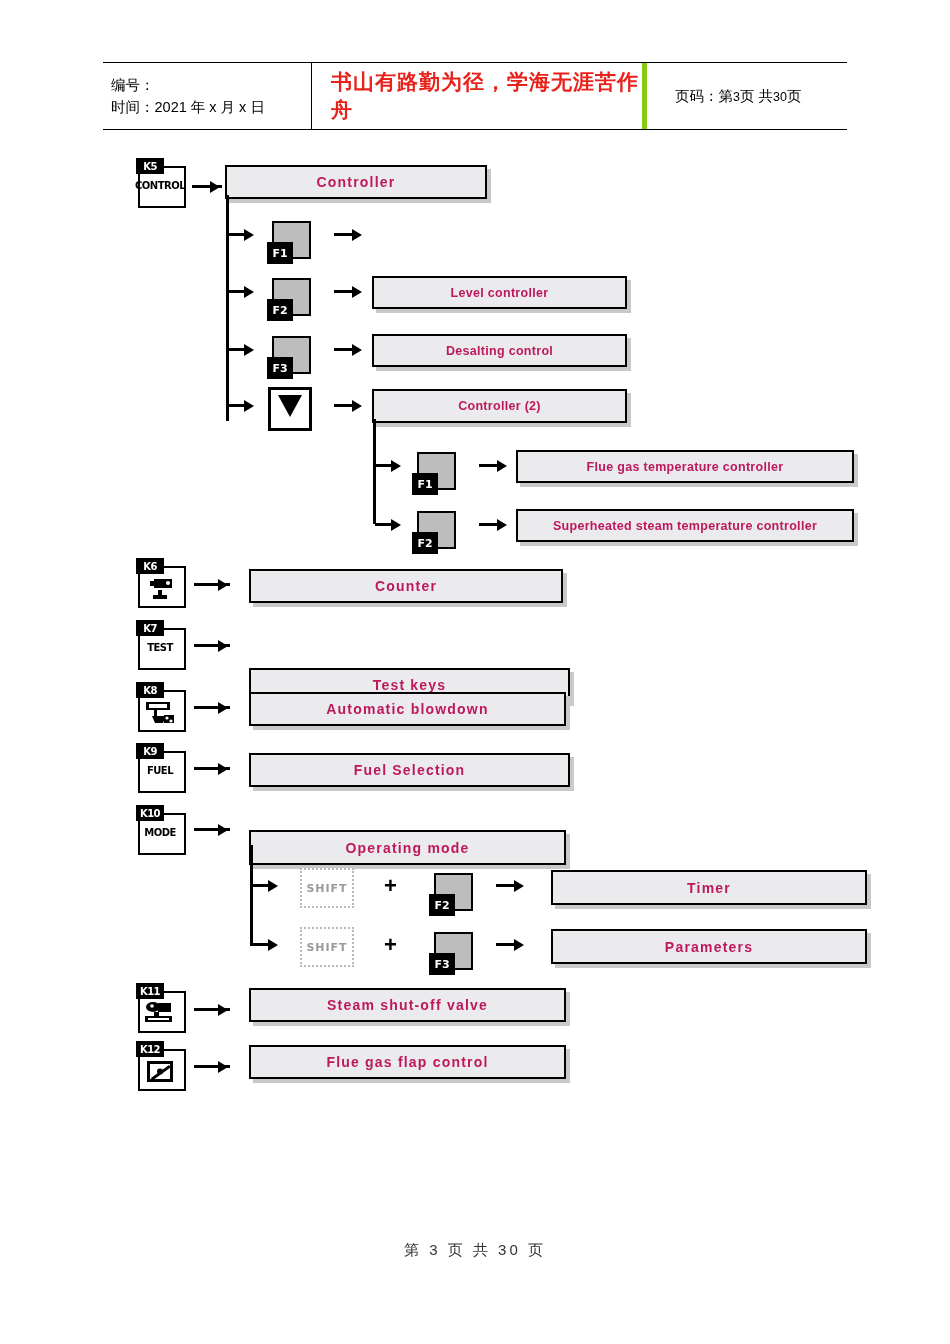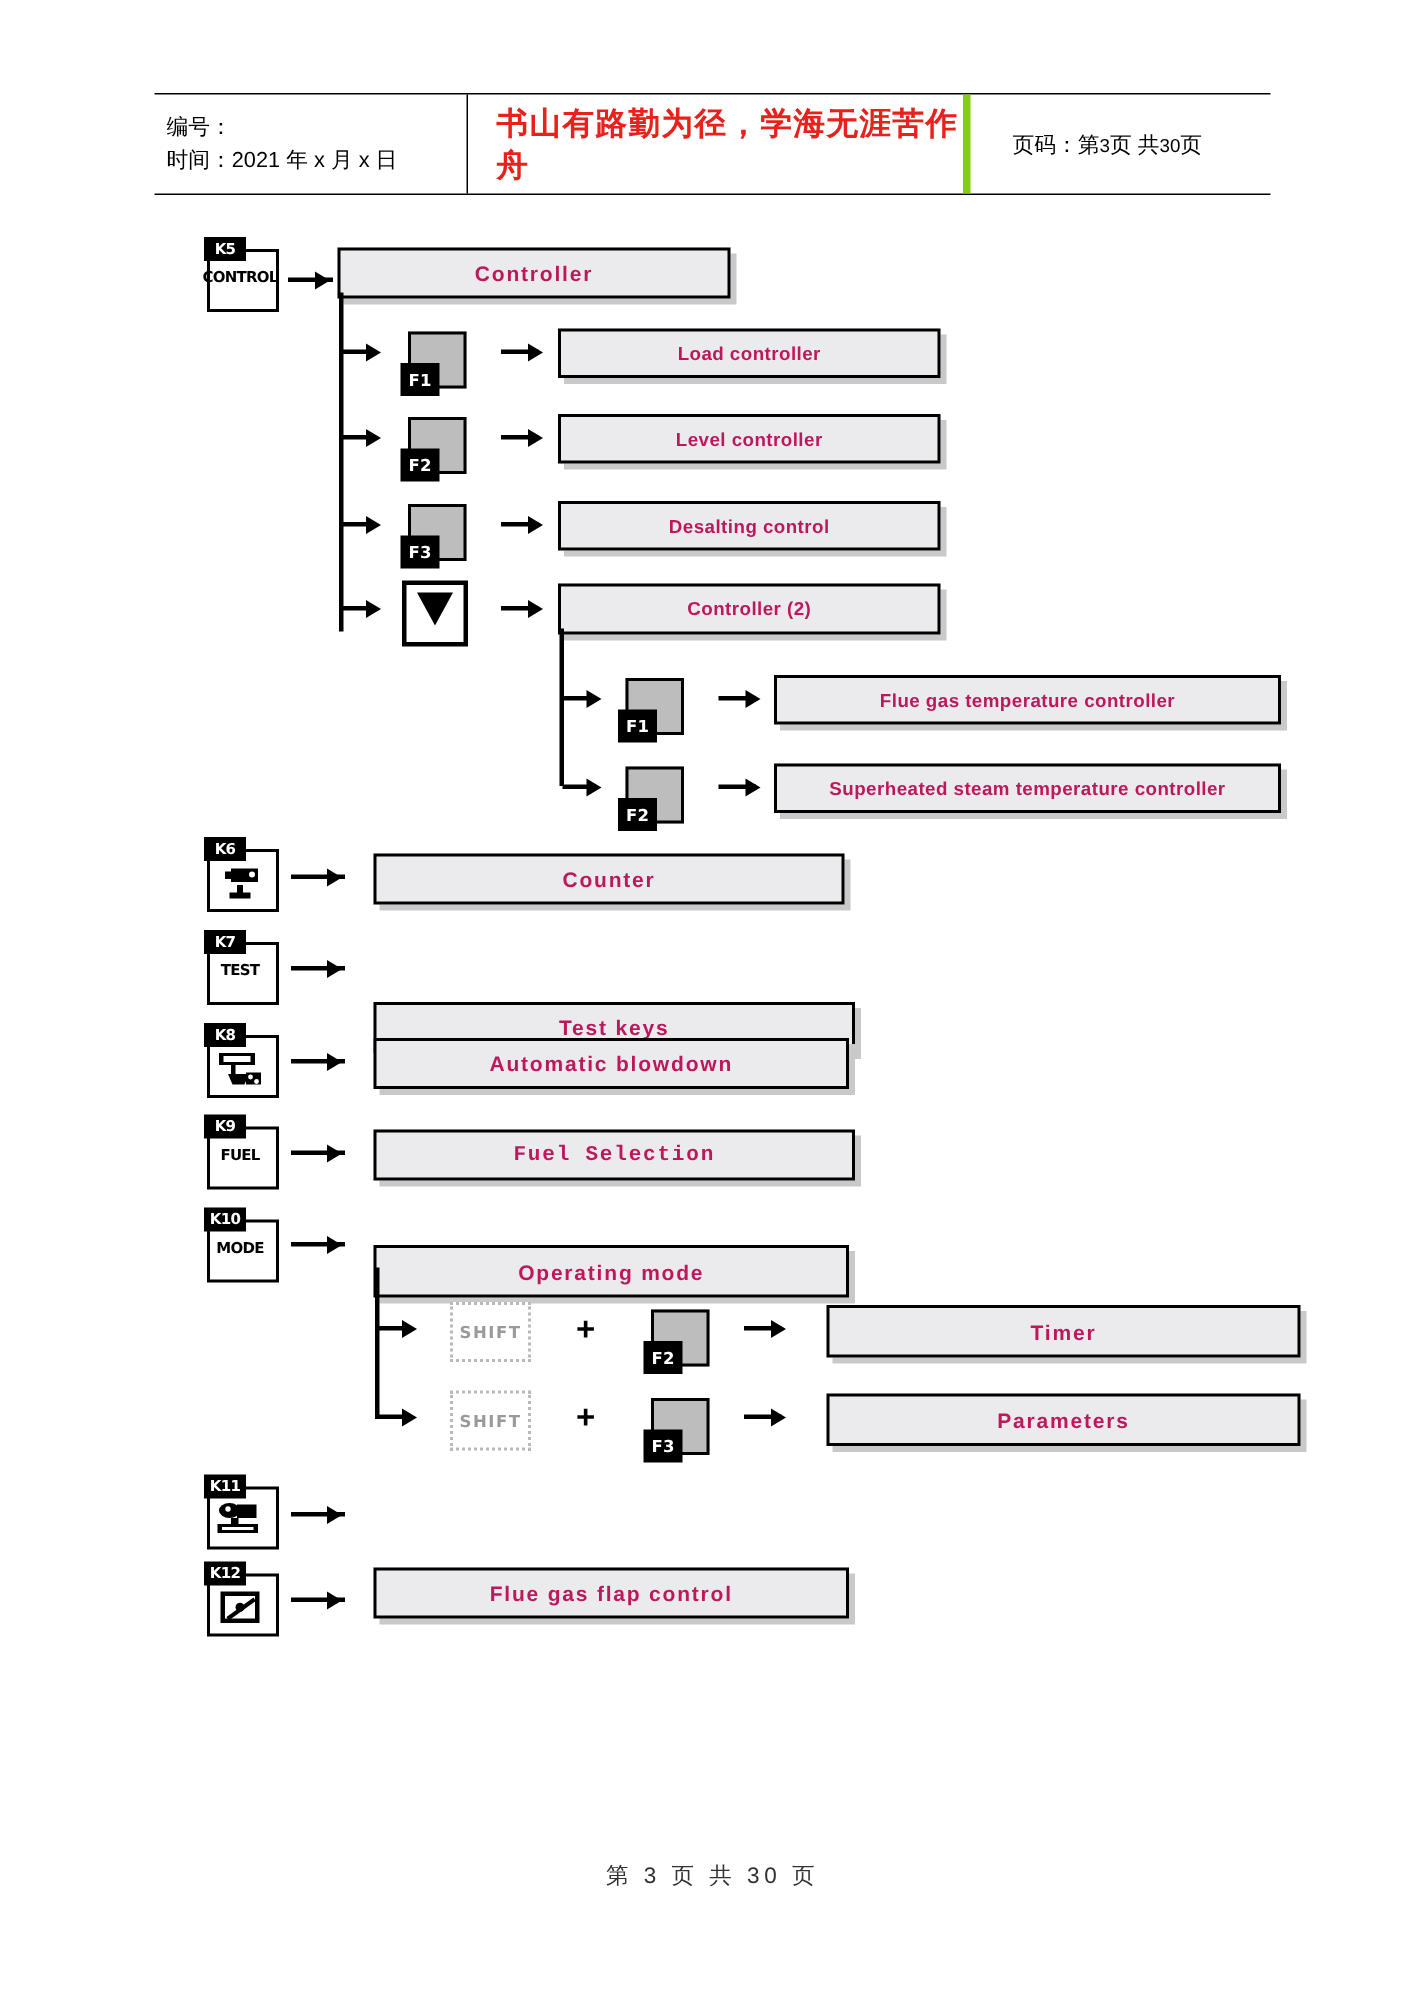--- a/index.html
+++ b/index.html
@@ -110,21 +110,20 @@
   <div class="vline" style="left:226px;top:195px;height:226px;"></div>
 
   <div class="aline" style="left:228px;top:233px;width:22px;height:3px;"></div>
   <div class="ahead" style="left:244px;top:228.5px;"></div>
   <div class="fkey" style="left:267px;top:210px;">
     <div class="body"></div>
     <div class="tab">F1</div>
   </div>
   <div class="aline" style="left:334px;top:233px;width:25px;height:3px;"></div>
   <div class="ahead" style="left:352px;top:228.5px;"></div>
-  <div class="tbox" style="left:372px;top:219px;width:251px;height:29px;">Load controller</div>
 
   <div class="aline" style="left:228px;top:290px;width:22px;height:3px;"></div>
   <div class="ahead" style="left:244px;top:285.5px;"></div>
   <div class="fkey" style="left:267px;top:267px;">
     <div class="body"></div>
     <div class="tab">F2</div>
   </div>
   <div class="aline" style="left:334px;top:290px;width:25px;height:3px;"></div>
   <div class="ahead" style="left:352px;top:285.5px;"></div>
   <div class="tbox" style="left:372px;top:276px;width:251px;height:29px;">Level controller</div>
@@ -211,21 +210,21 @@
   <div class="ahead" style="left:218px;top:701.5px;"></div>
   <div class="tbox wide" style="left:249px;top:692px;width:313px;height:30px;">Automatic blowdown</div>
 
   <div class="kkey" style="left:136px;top:743px;">
     <div class="kbody"></div>
     <div class="ktab">K9</div>
     <div class="ktxt">FUEL</div>
   </div>
   <div class="aline" style="left:194px;top:767px;width:36px;height:3px;"></div>
   <div class="ahead" style="left:218px;top:762.5px;"></div>
-  <div class="tbox wide" style="left:249px;top:753px;width:317px;height:30px;font-family:Liberation Mono, monospace;">Fuel Selection</div>
+  <div class="tbox wide" style="left:249px;top:753px;width:317px;height:30px;">Fuel Selection</div>
 
   <div class="kkey" style="left:136px;top:805px;">
     <div class="kbody"></div>
     <div class="ktab">K10</div>
     <div class="ktxt">MODE</div>
   </div>
   <div class="aline" style="left:194px;top:828px;width:36px;height:3px;"></div>
   <div class="ahead" style="left:218px;top:823.5px;"></div>
   <div class="tbox wide" style="left:249px;top:814px;width:313px;height:31px;margin-top:16px;">Operating mode</div>
 
@@ -262,20 +261,21 @@
       <ellipse cx="15" cy="16" rx="7" ry="5" fill="#000"></ellipse>
       <rect x="20" y="12" width="13" height="9" fill="#000"></rect>
       <circle cx="14" cy="15" r="1.8" fill="#fff"></circle>
       <rect x="16" y="21" width="5" height="4" fill="#000"></rect>
       <rect x="7" y="25" width="27" height="6" fill="#000"></rect>
       <rect x="10" y="27" width="21" height="2" fill="#fff"></rect>
     </svg>
   </div>
   <div class="aline" style="left:194px;top:1008px;width:36px;height:3px;"></div>
   <div class="ahead" style="left:218px;top:1003.5px;"></div>
+  <div class="tbox wide" style="left:249px;top:988px;width:313px;height:30px;">Steam shut-off valve</div>
 
   <div class="kkey" style="left:136px;top:1041px;">
     <div class="kbody"></div>
     <div class="ktab">K12</div>
     <svg width="44" height="38" viewBox="0 0 44 38">
       <rect x="9" y="12" width="26" height="21" fill="#000"></rect>
       <rect x="12" y="15" width="20" height="15" fill="#fff"></rect>
       <path d="M13 29 L31 16 l1.5 2.4 L14.5 31.4 z" fill="#000"></path>
       <circle cx="22" cy="22.5" r="3" fill="#000"></circle>
     </svg>

